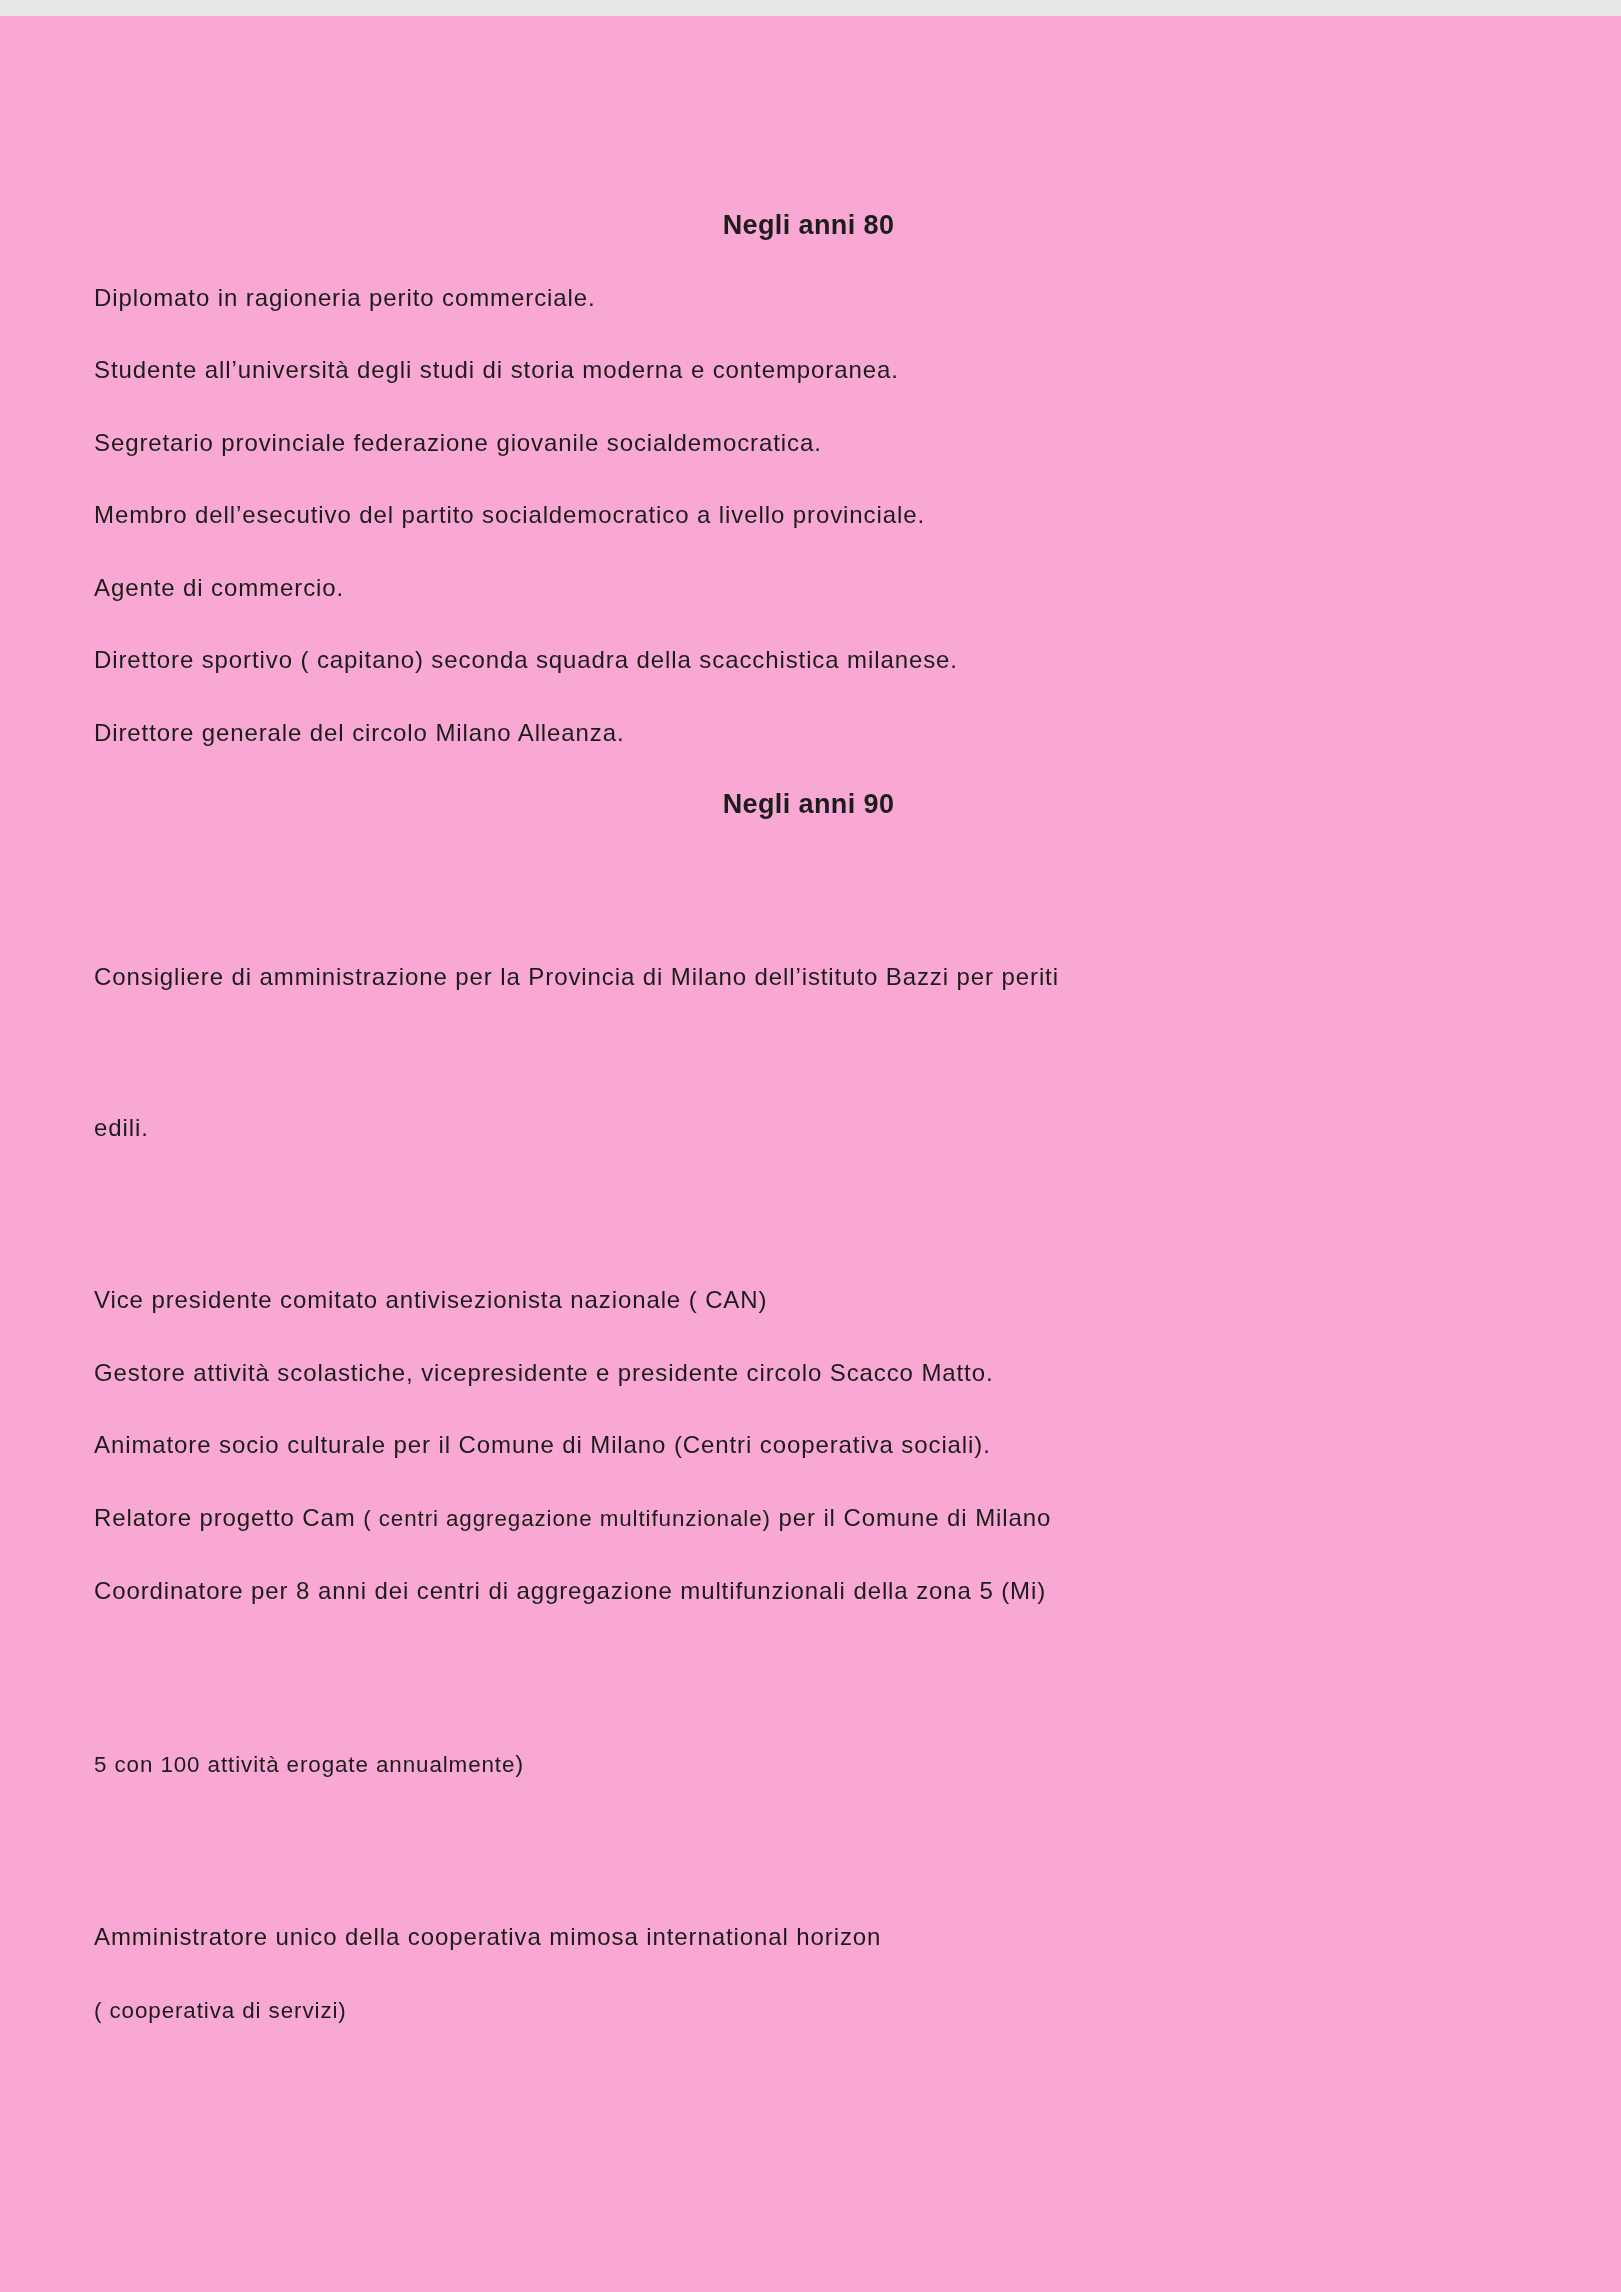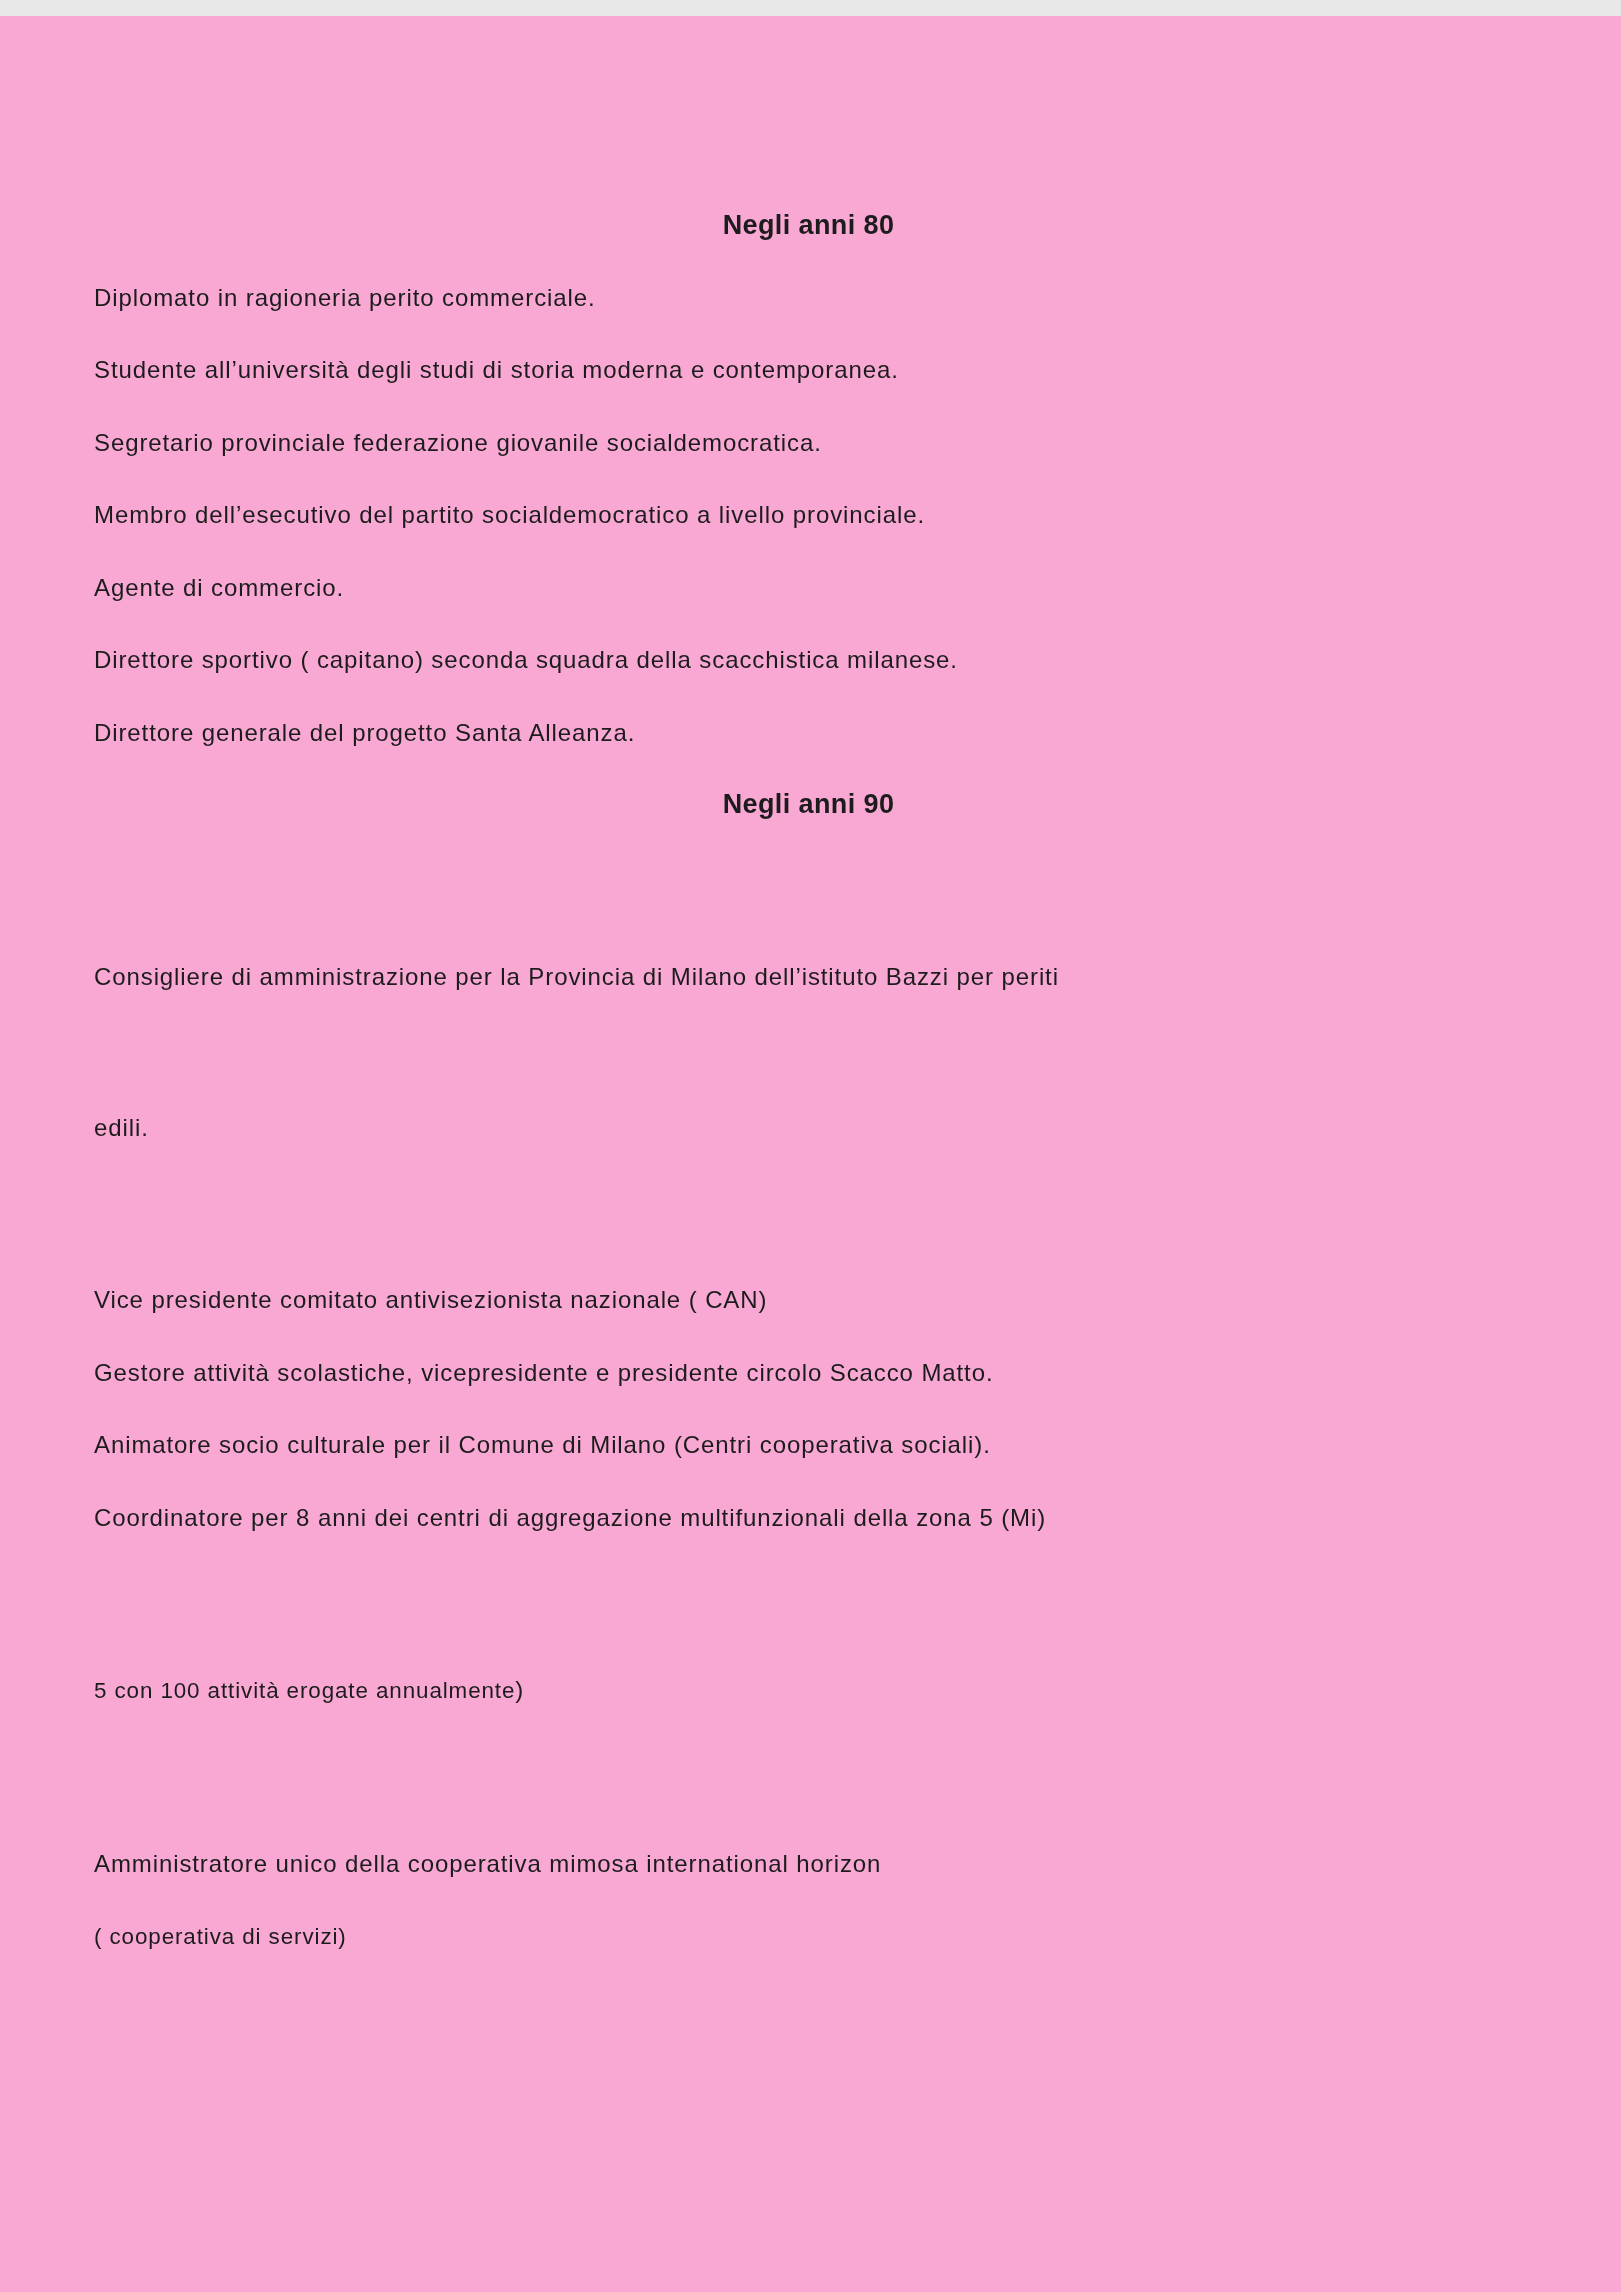--- a/index.html
+++ b/index.html
@@ -46,36 +46,37 @@
 <main class="page">
 
   <section>
     <h2 class="section-heading">Negli anni 80</h2>
     <p class="para"><span class="seg body">Diplomato in ragioneria perito commerciale.</span></p>
     <p class="para"><span class="seg body">Studente all’università degli studi di storia moderna e contemporanea.</span></p>
     <p class="para"><span class="seg body">Segretario provinciale federazione giovanile socialdemocratica.</span></p>
     <p class="para"><span class="seg body">Membro dell’esecutivo del partito socialdemocratico a livello provinciale.</span></p>
     <p class="para"><span class="seg body">Agente di commercio.</span></p>
     <p class="para"><span class="seg body">Direttore sportivo ( capitano) seconda squadra della scacchistica milanese.</span></p>
-    <p class="para"><span class="seg body">Direttore generale del progetto Santa Alleanza.</span></p>
+    <p class="para"><span class="seg body">Direttore generale del circolo Milano Alleanza.</span></p>
   </section>
 
   <section>
     <h2 class="section-heading">Negli anni 90</h2>
     <p class="para">
       <span class="line"><span class="seg body">Consigliere di amministrazione per la Provincia di Milano dell’istituto Bazzi per periti</span></span>
       <span class="line"><span class="seg body">edili.</span></span>
     </p>
     <p class="para"><span class="seg body">Vice presidente comitato antivisezionista nazionale ( CAN)</span></p>
     <p class="para"><span class="seg body">Gestore attività scolastiche, vicepresidente e presidente circolo Scacco Matto.</span></p>
     <p class="para"><span class="seg body">Animatore socio culturale per il Comune di Milano (Centri cooperativa sociali).</span></p>
   </section>
 
   <section>
 
+    <p class="para"><span class="seg body">Relatore progetto Cam </span><span class="seg small">( centri aggregazione multifunzionale)</span><span class="seg body"> per il Comune di Milano</span></p>
 
     <p class="para"><span class="seg body">Coordinatore per 8 anni dei centri di aggregazione multifunzionali della zona 5 (Mi)</span></p>
 
     <p class="para">
       <span class="line"><span class="seg small">5 con 100 attività erogate annualmente</span><span class="seg body">)</span></span>
     </p>
 
     <p class="para"><span class="seg body">Amministratore unico della cooperativa mimosa international horizon</span></p>
 
     <p class="para"><span class="seg small">( cooperativa di servizi)</span></p>

